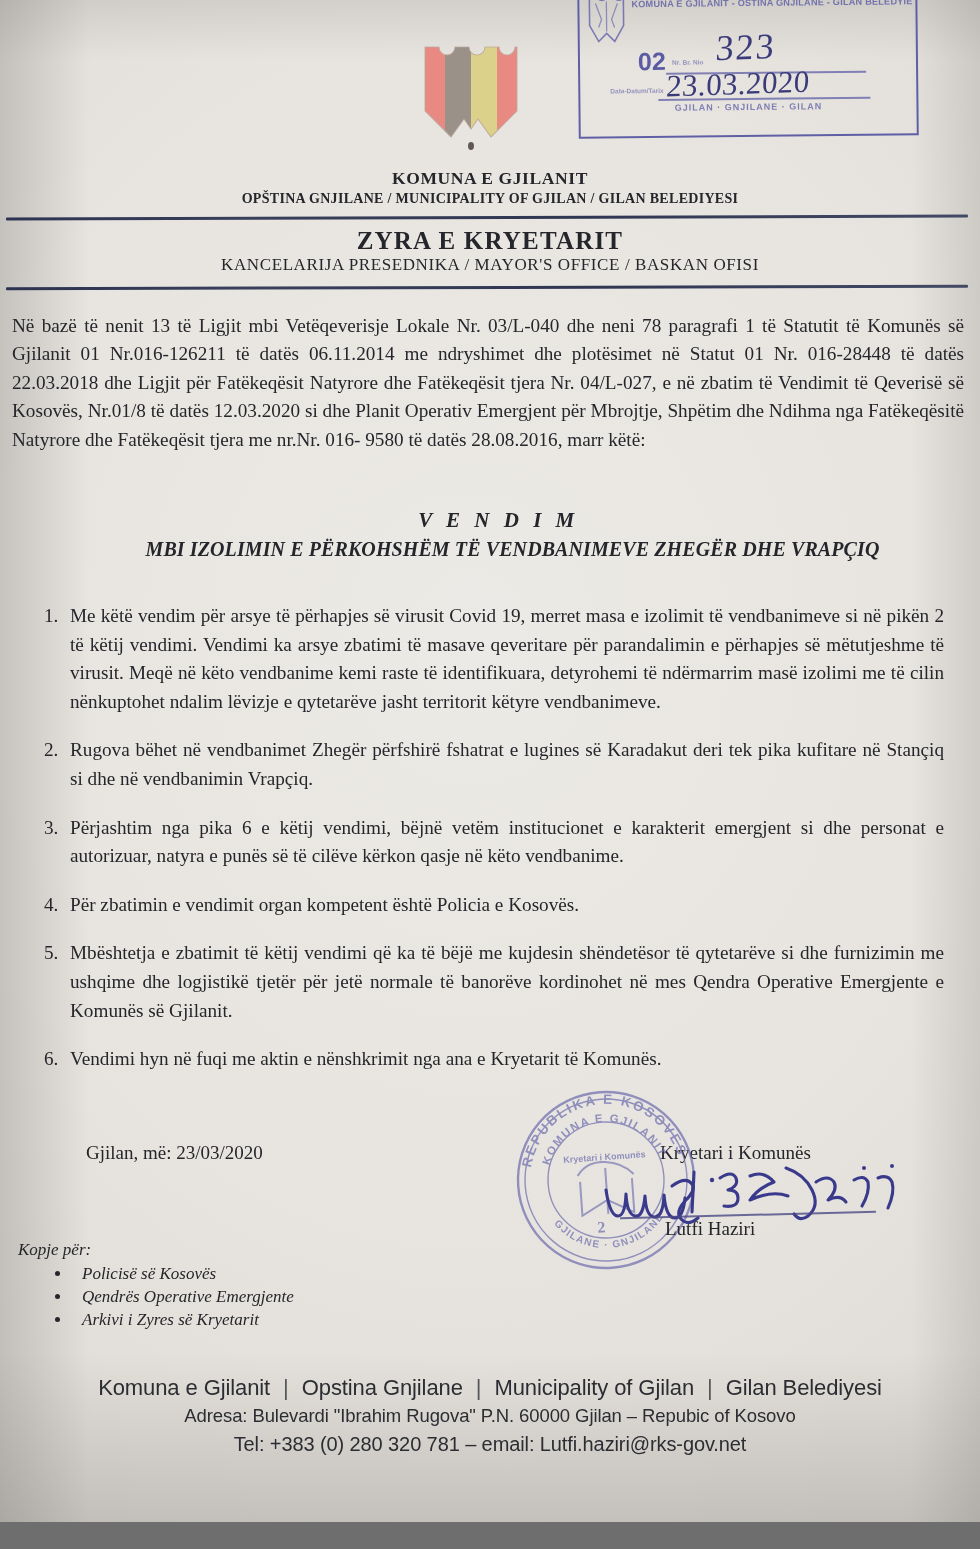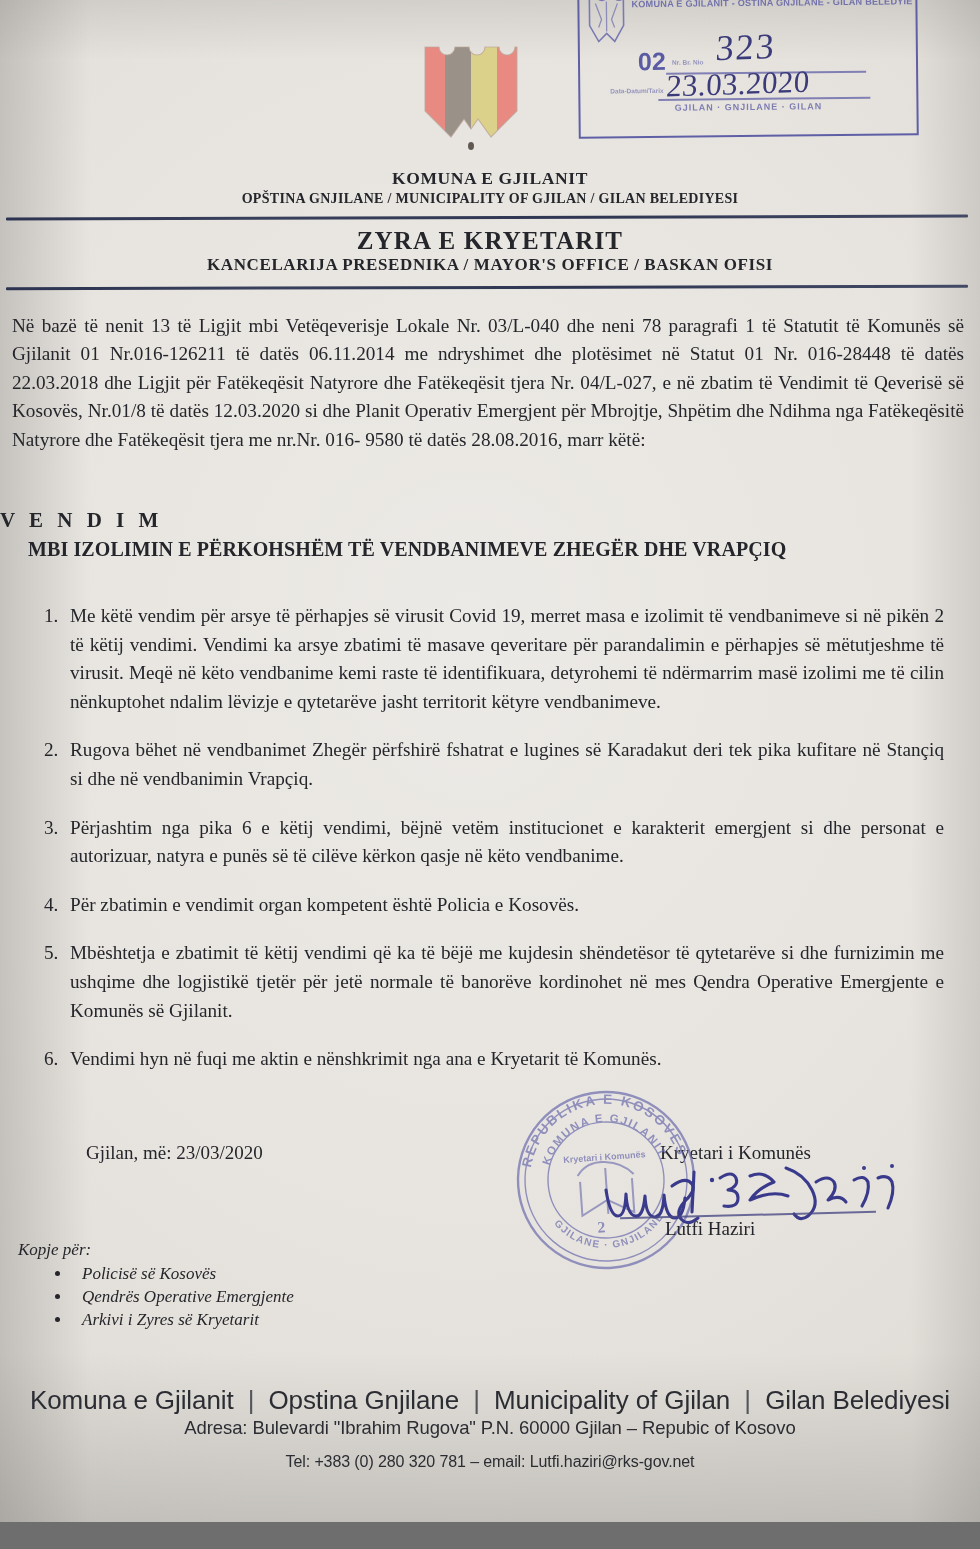--- a/index.html
+++ b/index.html
@@ -78,21 +78,21 @@
     text-align: center;
   }
   .office-al {
     font-size: 25px;
     font-weight: bold;
     letter-spacing: 1.2px;
     line-height: 24px;
   }
   .office-multi {
     font-size: 17px;
-    font-weight: bold;
+    font-weight: normal;
     letter-spacing: 0.6px;
     line-height: 23px;
   }
 
   
   .stamp-box {
     position: absolute;
     left: 578px; top: -14px;
     width: 336px; height: 147px;
     border: 2px solid #5f5fa6;
@@ -161,22 +161,23 @@
   .preamble {
     position: absolute;
     left: 12px; top: 312px; width: 952px;
     font-size: 19.2px;
     line-height: 28.4px;
     text-align: justify;
     text-justify: inter-word;
   }
   .title-block {
     position: absolute;
-    left: 0; right: 0; top: 506px;
-    text-align: left;
+    left: 17px; right: 0; top: 506px;
+    text-align: center;
+    font-style: italic;
   }
   .title-main {
     font-size: 21px;
     font-weight: bold;
     letter-spacing: 4.5px;
     line-height: 28px;
   }
   .title-sub {
     font-size: 20px;
     font-weight: bold;
@@ -272,36 +273,34 @@
 
   
   .footer {
     position: absolute;
     left: 0; right: 0; top: 1374px;
     text-align: center;
     font-family: "Liberation Sans", sans-serif;
     color: #2c2d33;
   }
   .footer-line1 {
-    font-size: 26px;
+    font-size: 22px;
     line-height: 28px;
     letter-spacing: -0.1px;
-    margin-top: 12px;
   }
   .footer-sep { padding: 0 7px; color: #55565c; }
   .footer-line2 {
     font-size: 18.5px;
     line-height: 28px;
     letter-spacing: -0.1px;
   }
   .footer-line3 {
-    font-size: 16px;
+    font-size: 20px;
     line-height: 28px;
     letter-spacing: -0.1px;
-    margin-top: 6px;
   }
 </style>
 </head>
 <body>
 
 <div class="page">
 
   <div class="shade-top"></div>
   <div class="shade-left"></div>
   <div class="shade-right"></div>

